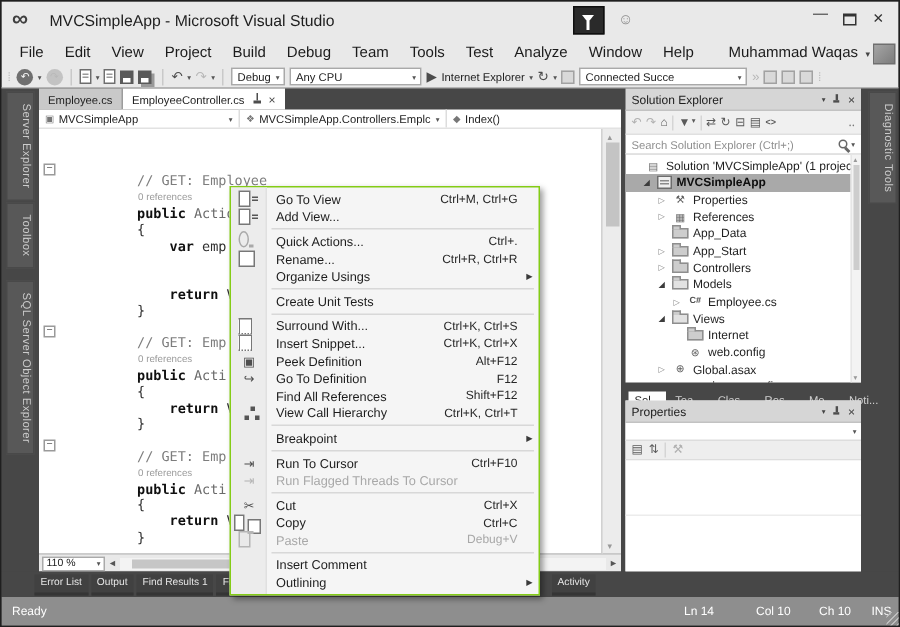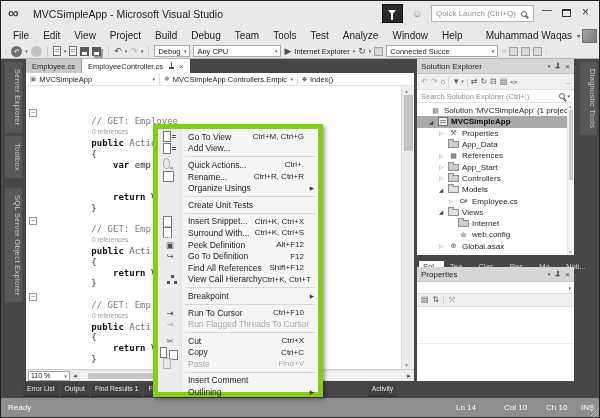--- a/index.html
+++ b/index.html
@@ -88,21 +88,21 @@
   .vscroll .arr.up{top:1px;}.vscroll .arr.down{bottom:1px;}
   .vthumb{position:absolute;left:2px;top:9px;width:9px;height:56px;background:#c4c4c4;}
   .editor-bottom{position:absolute;left:0;bottom:0;right:0;height:12px;background:#e9e9e9;display:flex;align-items:center;border-top:1px solid #cfcfcf;}
   .zoom-combo{width:42px;height:10px;background:#fff;border:1px solid #aaa;display:flex;align-items:center;font-size:7px;color:#222;padding:0 2px;margin-left:2px;flex:none;}
   .zoom-combo .cv{flex:1;}
   .hs-arr{font-size:6px;color:#555;margin:0 2px;flex:none;}
   .hs-track{flex:1;height:8px;background:#f3f3f3;position:relative;}
   .hs-thumb{position:absolute;left:8px;top:1px;width:185px;height:6px;background:#c6c6c6;}
 
   
-  .ctx{position:absolute;left:152px;top:123px;width:170px;height:273px;background:#f5f5f5;border:5px solid #84cc16;box-shadow:2px 2px 4px rgba(0,0,0,.4);z-index:60;padding:2px 0;}
+  .ctx{position:absolute;left:152px;top:123px;width:207px;height:273px;background:#f5f5f5;border:1px solid #84cc16;box-shadow:2px 2px 4px rgba(0,0,0,.4);z-index:60;padding:2px 0;}
   .ctx .gutter{position:absolute;left:0;top:0;bottom:0;width:24px;background:#ececec;border-right:1px solid #e0e0e0;}
   .mi{position:relative;height:11.6px;display:flex;align-items:center;font-size:8.5px;color:#1c1c1c;padding-left:30px;padding-right:4px;}
   .mi .ml{white-space:nowrap;}
   .mi .ms{margin-left:auto;padding-right:10px;font-size:8px;color:#262626;white-space:nowrap;}
   .mi .sub{position:absolute;right:4px;top:3px;font-size:5.5px;color:#3a3a3a;}
   .mi.disabled,.mi.disabled .ms{color:#a8a8a8;}
   .mi .mic{position:absolute;left:5px;width:14px;height:11px;display:flex;align-items:center;justify-content:center;font-size:8.5px;color:#4e4e4e;}
   .mi.disabled .mic{color:#b5b5b5;}
   .mi.msep{height:5px;padding:0;}
   .mi.msep::after{content:"";position:absolute;left:27px;right:3px;top:2px;height:1px;background:#d8d8d8;}
@@ -180,24 +180,20 @@
 
 <div id="window">
 
   <div class="titlebar">
     <span class="vs-logo">∞</span>
     <span class="title-text">MVCSimpleApp - Microsoft Visual Studio</span>
     <div class="filter-btn">
         <span class="funnel"></span>
       </div>
     <span class="smiley">☺</span>
-    <div class="quicklaunch">
-      <span class="ql-placeholder">Quick Launch (Ctrl+Q)</span>
-      <span class="magnifier"></span>
-    </div>
     <span class="wbtn min">—</span>
     <span class="maxbox"></span>
     <span class="wbtn close">×</span>
   </div>
 
   <div class="menubar">
     <div class="menu-items">
 
     <span class="menu-item">File</span>
         <span class="menu-item">Edit</span>
@@ -364,28 +360,28 @@
               <span class="arrow exp">◢</span>
               <span class="ti ti-proj"></span>
               <span class="tlabel">MVCSimpleApp</span>
             </div>
             <div class="trow" style="padding-left: 22px;">
               <span class="arrow">▷</span>
               <span class="ti ti-ch">⚒</span>
               <span class="tlabel">Properties</span>
             </div>
             <div class="trow" style="padding-left: 22px;">
+              <span class="arrow">▷</span>
+              <span class="ti ti-ch">▦</span>
+              <span class="tlabel">References</span>
+            </div>
+            <div class="trow" style="padding-left: 22px;">
               <span class="arrow"></span>
               <span class="ti ti-folder"></span>
               <span class="tlabel">App_Data</span>
-            </div>
-            <div class="trow" style="padding-left: 22px;">
-              <span class="arrow">▷</span>
-              <span class="ti ti-ch">▦</span>
-              <span class="tlabel">References</span>
             </div>
             <div class="trow" style="padding-left: 22px;">
               <span class="arrow">▷</span>
               <span class="ti ti-folder"></span>
               <span class="tlabel">App_Start</span>
             </div>
             <div class="trow" style="padding-left: 22px;">
               <span class="arrow">▷</span>
               <span class="ti ti-folder"></span>
               <span class="tlabel">Controllers</span>
@@ -524,28 +520,28 @@
           <span class="sub"></span>
         </div>
         <div class="mi msep">
           
           
           
           
         </div>
         <div class="mi">
           <span class="mic mic-snippet"></span>
+          <span class="ml">Surround With...</span>
+          <span class="ms">Ctrl+K, Ctrl+S</span>
+          <span class="sub"></span>
+        </div>
+        <div class="mi">
+          <span class="mic mic-snippet"></span>
           <span class="ml">Insert Snippet...</span>
           <span class="ms">Ctrl+K, Ctrl+X</span>
-          <span class="sub"></span>
-        </div>
-        <div class="mi">
-          <span class="mic mic-snippet"></span>
-          <span class="ml">Surround With...</span>
-          <span class="ms">Ctrl+K, Ctrl+S</span>
           <span class="sub"></span>
         </div>
         <div class="mi">
           <span class="mic">▣</span>
           <span class="ml">Peek Definition</span>
           <span class="ms">Alt+F12</span>
           <span class="sub"></span>
         </div>
         <div class="mi">
           <span class="mic">↪</span>
@@ -609,21 +605,21 @@
         </div>
         <div class="mi">
           <span class="mic mic-copy"></span>
           <span class="ml">Copy</span>
           <span class="ms">Ctrl+C</span>
           <span class="sub"></span>
         </div>
         <div class="mi disabled">
           <span class="mic mic-paste"></span>
           <span class="ml">Paste</span>
-          <span class="ms">Find+V</span>
+          <span class="ms">Debug+V</span>
           <span class="sub"></span>
         </div>
         <div class="mi msep">
           
           
           
           
         </div>
         <div class="mi">
           <span class="mic"></span>

